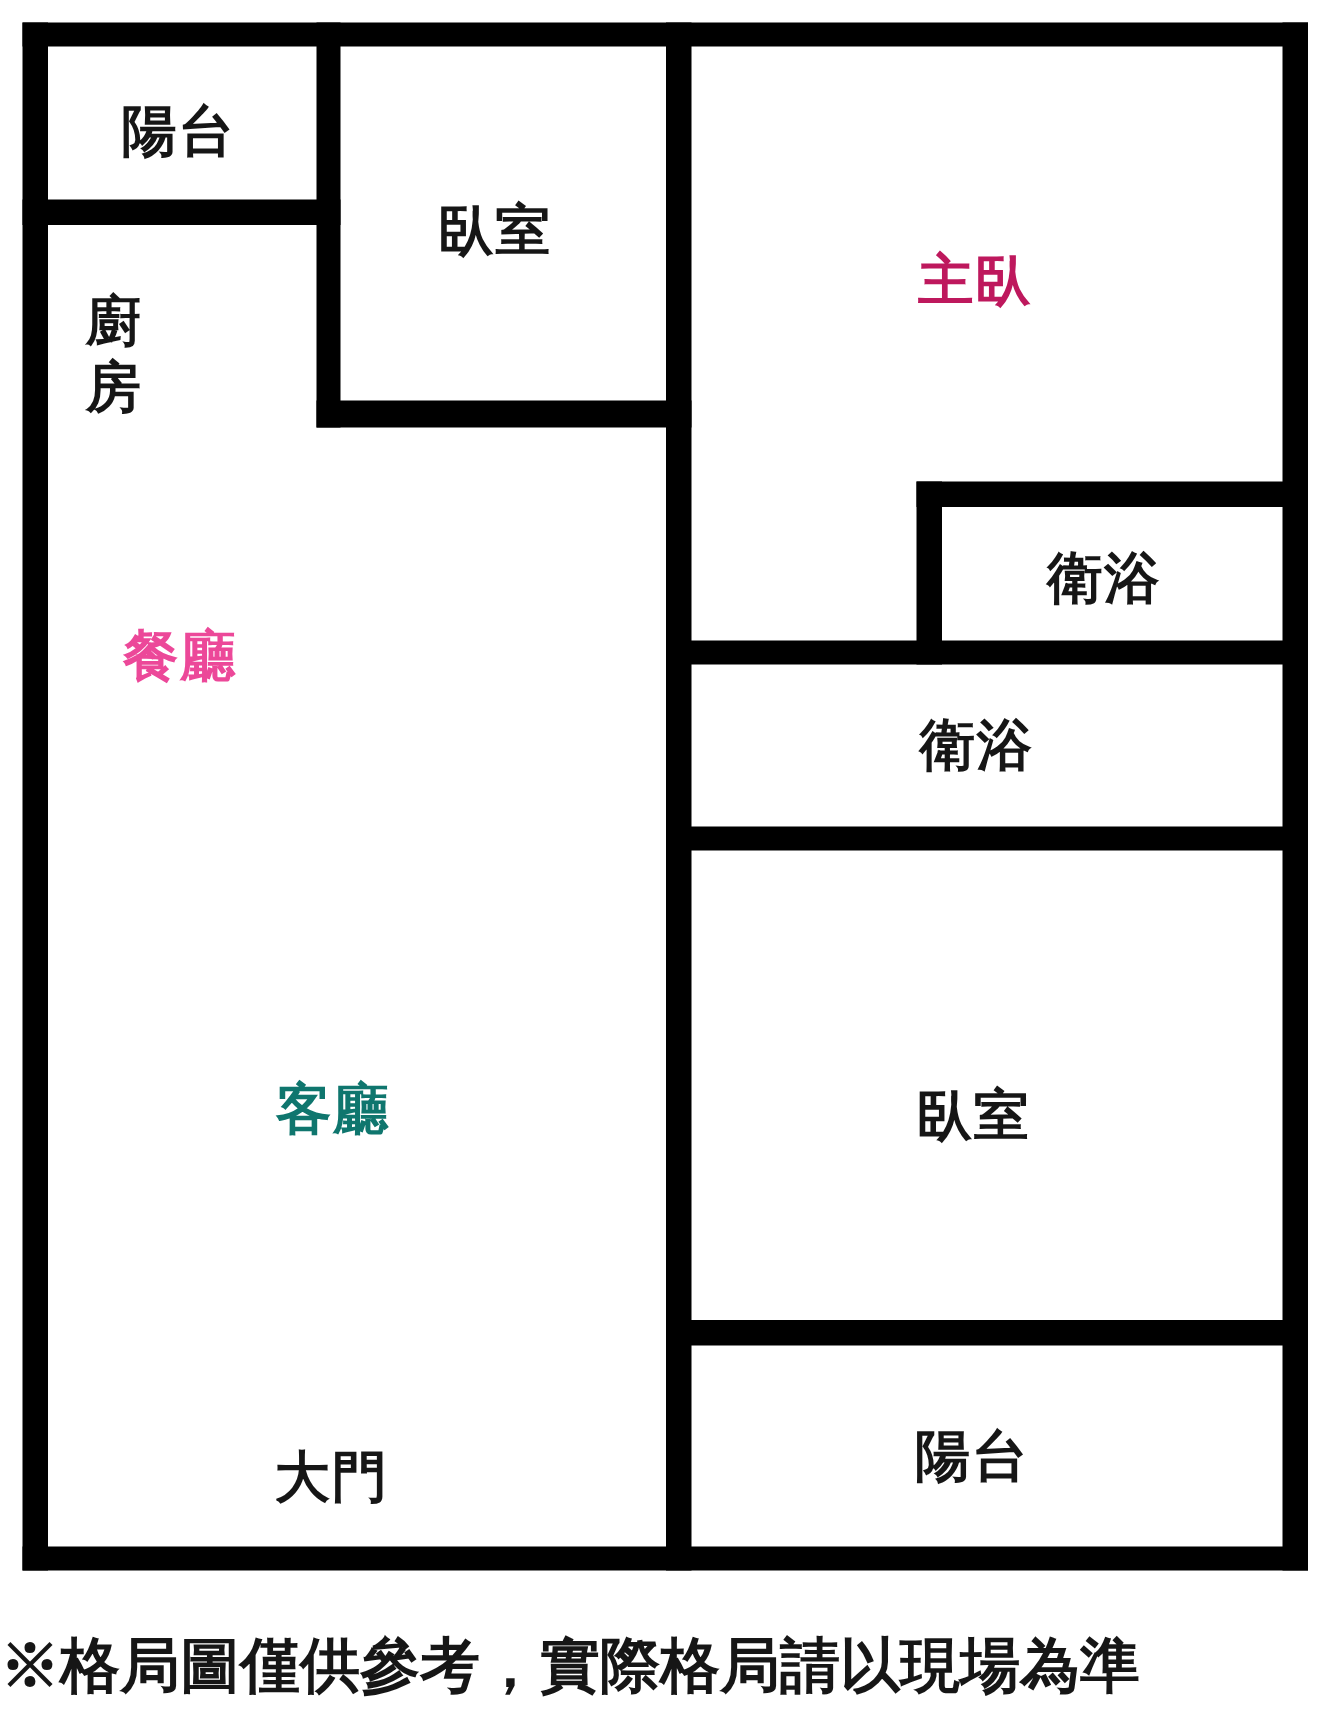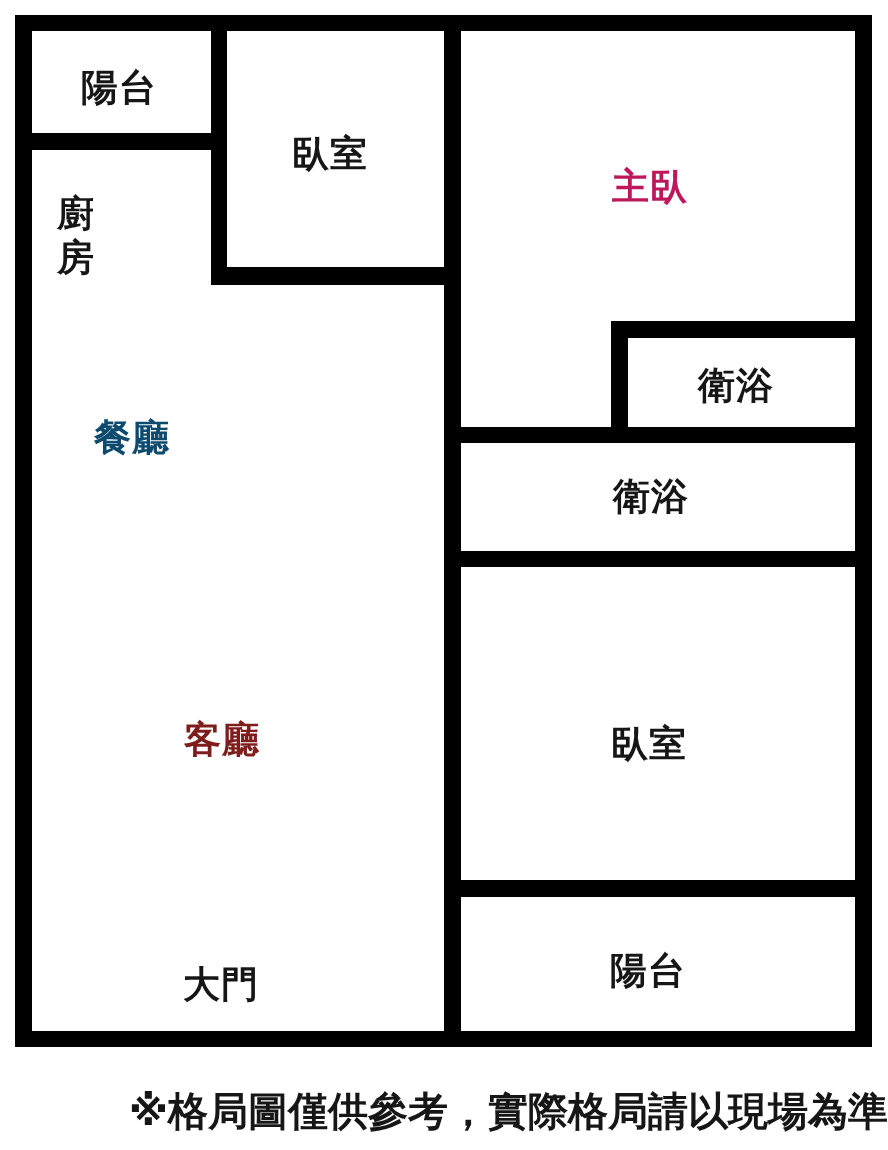--- a/index.html
+++ b/index.html
@@ -35,26 +35,27 @@
     line-height: 1.18;
     letter-spacing: 1px;
     font-weight: 600;
     color: #161616;
   }
   .disclaimer {
     position: absolute;
     left: 0;
     width: 888px;
     top: 1089px;
-    text-align: right;
+    text-align: left;
     font-size: 40px;
     line-height: 44px;
     font-weight: 700;
     letter-spacing: 0px;
     color: #161616;
+    font-family: Liberation Serif, serif;
   }
 </style>
 </head>
 <body>
 
 <div class="canvas">
   <div class="plan">
       <div class="wall" style="left: 15px; top: 15px; width: 857px; height: 16px; background: rgb(0, 0, 0);"></div>
       <div class="wall" style="left: 15px; top: 15px; width: 17px; height: 1032px; background: rgb(0, 0, 0);"></div>
       <div class="wall" style="left: 855px; top: 15px; width: 17px; height: 1032px; background: rgb(0, 0, 0);"></div>
@@ -67,21 +68,21 @@
       <div class="wall" style="left: 611px; top: 321px; width: 17px; height: 122px; background: rgb(0, 0, 0);"></div>
       <div class="wall" style="left: 444px; top: 427px; width: 428px; height: 16px; background: rgb(0, 0, 0);"></div>
       <div class="wall" style="left: 444px; top: 551px; width: 428px; height: 16px; background: rgb(0, 0, 0);"></div>
       <div class="wall" style="left: 444px; top: 880px; width: 428px; height: 17px; background: rgb(0, 0, 0);"></div>
       <div class="room-label" style="left: 119px; top: 88px; color: rgb(22, 22, 22);">陽台</div>
       <div class="room-label" style="left: 330px; top: 154px; color: rgb(22, 22, 22);">臥室</div>
       <div class="room-label" style="left: 650px; top: 187px; color: #be185d;">主臥</div>
       <div class="room-label" style="left: 76px; top: 236px; color: rgb(22, 22, 22);">廚
 房</div>
       <div class="room-label" style="left: 736px; top: 386px; color: rgb(22, 22, 22);">衛浴</div>
-      <div class="room-label" style="left: 132px; top: 438px; color: #0c4a6e;">餐廳</div>
+      <div class="room-label" style="left: 120px; top: 438px; color: #ec4899;">餐廳</div>
       <div class="room-label" style="left: 651px; top: 497px; color: rgb(22, 22, 22);">衛浴</div>
-      <div class="room-label" style="left: 222px; top: 740px; color: #7f1d1d; text-align: right;">客廳</div>
+      <div class="room-label" style="left: 222px; top: 740px; color: #0f766e; text-align: right;">客廳</div>
       <div class="room-label" style="left: 649px; top: 744px; color: rgb(22, 22, 22);">臥室</div>
       <div class="room-label" style="left: 648px; top: 971px; color: rgb(22, 22, 22);">陽台</div>
       <div class="room-label" style="left: 221px; top: 985px; color: rgb(22, 22, 22);">大門</div>
     </div>
   <div class="disclaimer">※格局圖僅供參考，實際格局請以現場為準</div>
 </div>
 
 </body></html>

